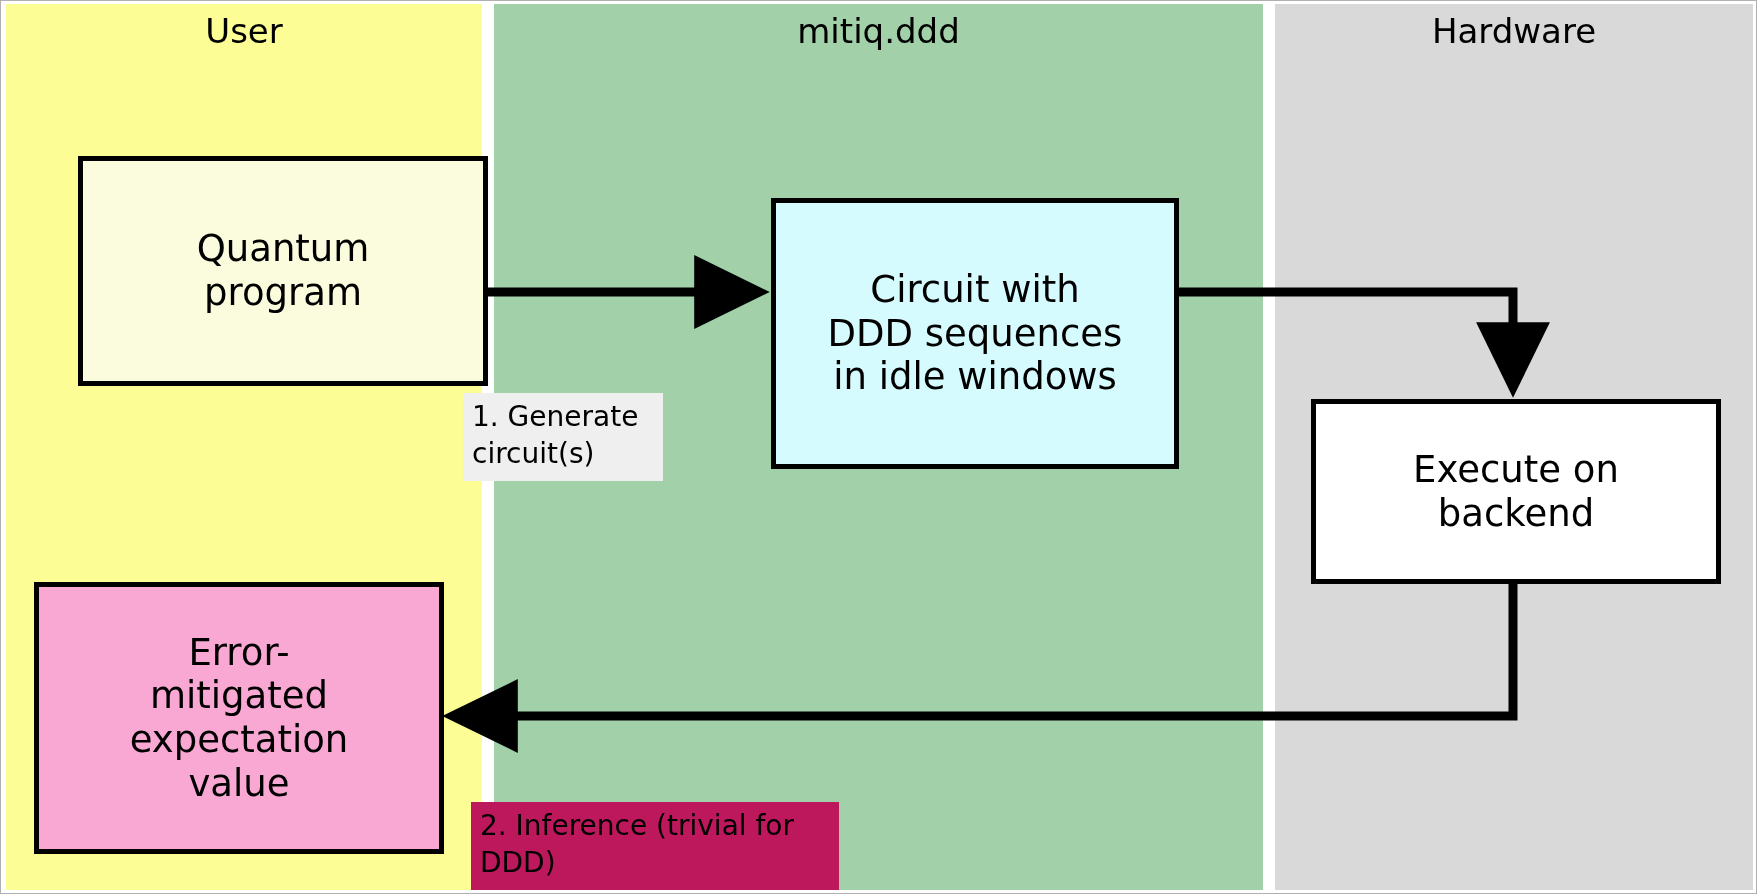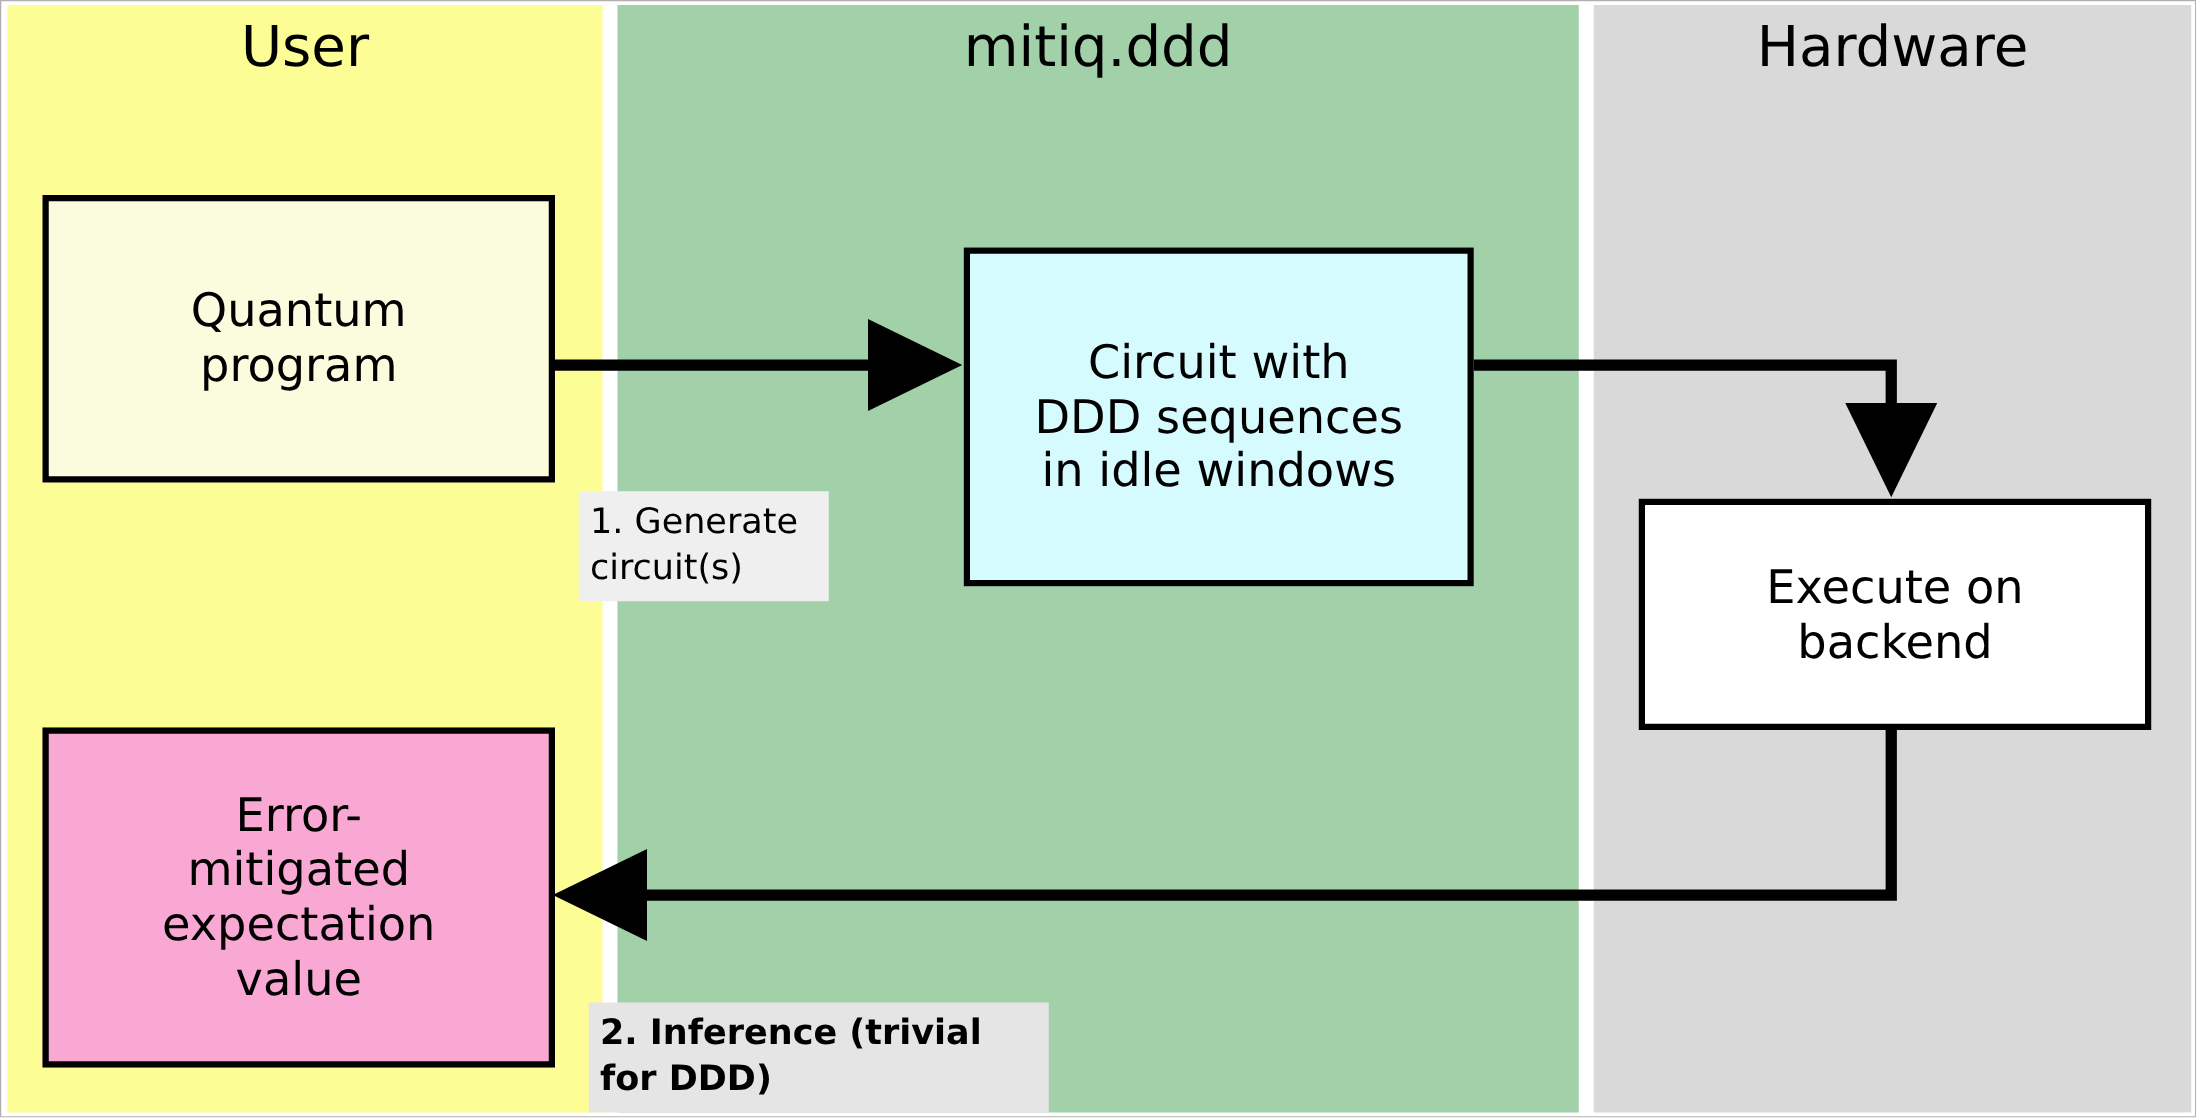--- a/index.html
+++ b/index.html
@@ -26,21 +26,21 @@
   }
   .lane-user   { left: 5px;    width: 476px; background: #fdfd96; }
   .lane-mitiq  { left: 493px;  width: 769px; background: #a2d0a9; }
   .lane-hw     { left: 1274px; width: 478px; background: #d9d9d9; }
 
   .lane-title {
     position: absolute;
     top: 10px;
     width: 100%;
     text-align: center;
-    font-size: 45px;
+    font-size: 34px;
     line-height: 1.05;
     color: #000000;
     white-space: nowrap;
   }
 
   
   .box {
     position: absolute;
     border: 5px solid #000000;
     box-sizing: border-box;
@@ -121,34 +121,34 @@
 
     <g>
       <path d="M1174,291 L1512,291 L1512,386" stroke="#000000" stroke-width="9" fill="none" marker-end="url(#ah)"></path>
     </g>
 
     <g>
       <path d="M1512,583 L1512,715 L452,715" stroke="#000000" stroke-width="9" fill="none" marker-end="url(#ah)"></path>
     </g>
   </svg>
 
-  <div class="box box-qprogram" style="background: rgb(251, 251, 221); border-color: rgb(0, 0, 0);">
+  <div class="box box-qprogram" style="background: rgb(251, 251, 221); border-color: rgb(0, 0, 0); margin-left: 44px;">
     <span class="box-text">Quantum<br>program</span>
   </div>
 
   <div class="box box-circuit" style="background: rgb(214, 251, 255); border-color: rgb(0, 0, 0); margin-top: 40px;">
     <span class="box-text">Circuit with<br>DDD sequences<br>in idle windows</span>
   </div>
 
   <div class="box box-execute" style="background: rgb(255, 255, 255); border-color: rgb(0, 0, 0);">
     <span class="box-text">Execute on<br>backend</span>
   </div>
 
   <div class="box box-result" style="background: #f9a8d4; border-color: rgb(0, 0, 0); text-align: center;">
     <span class="box-text">Error-<br>mitigated<br>expectation<br>value</span>
   </div>
 
   <div class="step-label step-1" style="background: rgb(239, 239, 239);">1. Generate
 circuit(s)</div>
 
-  <div class="step-label step-2" style="background: #e5e5e5; font-weight: bold;">2. Inference (trivial for DDD)</div>
+  <div class="step-label step-2" style="background: #be185d;">2. Inference (trivial for DDD)</div>
 
 </div>
 
 </body></html>

